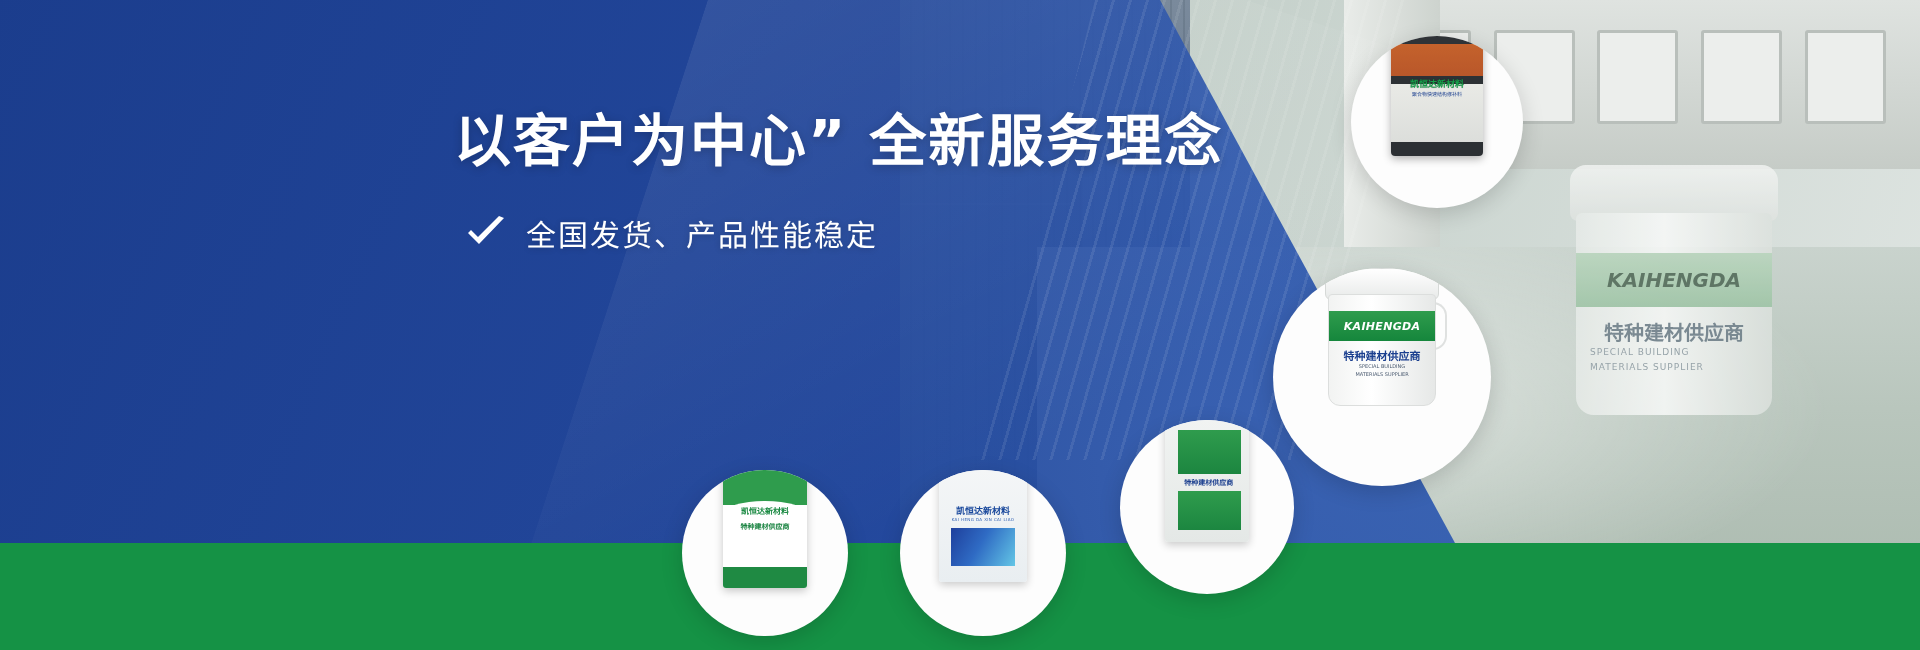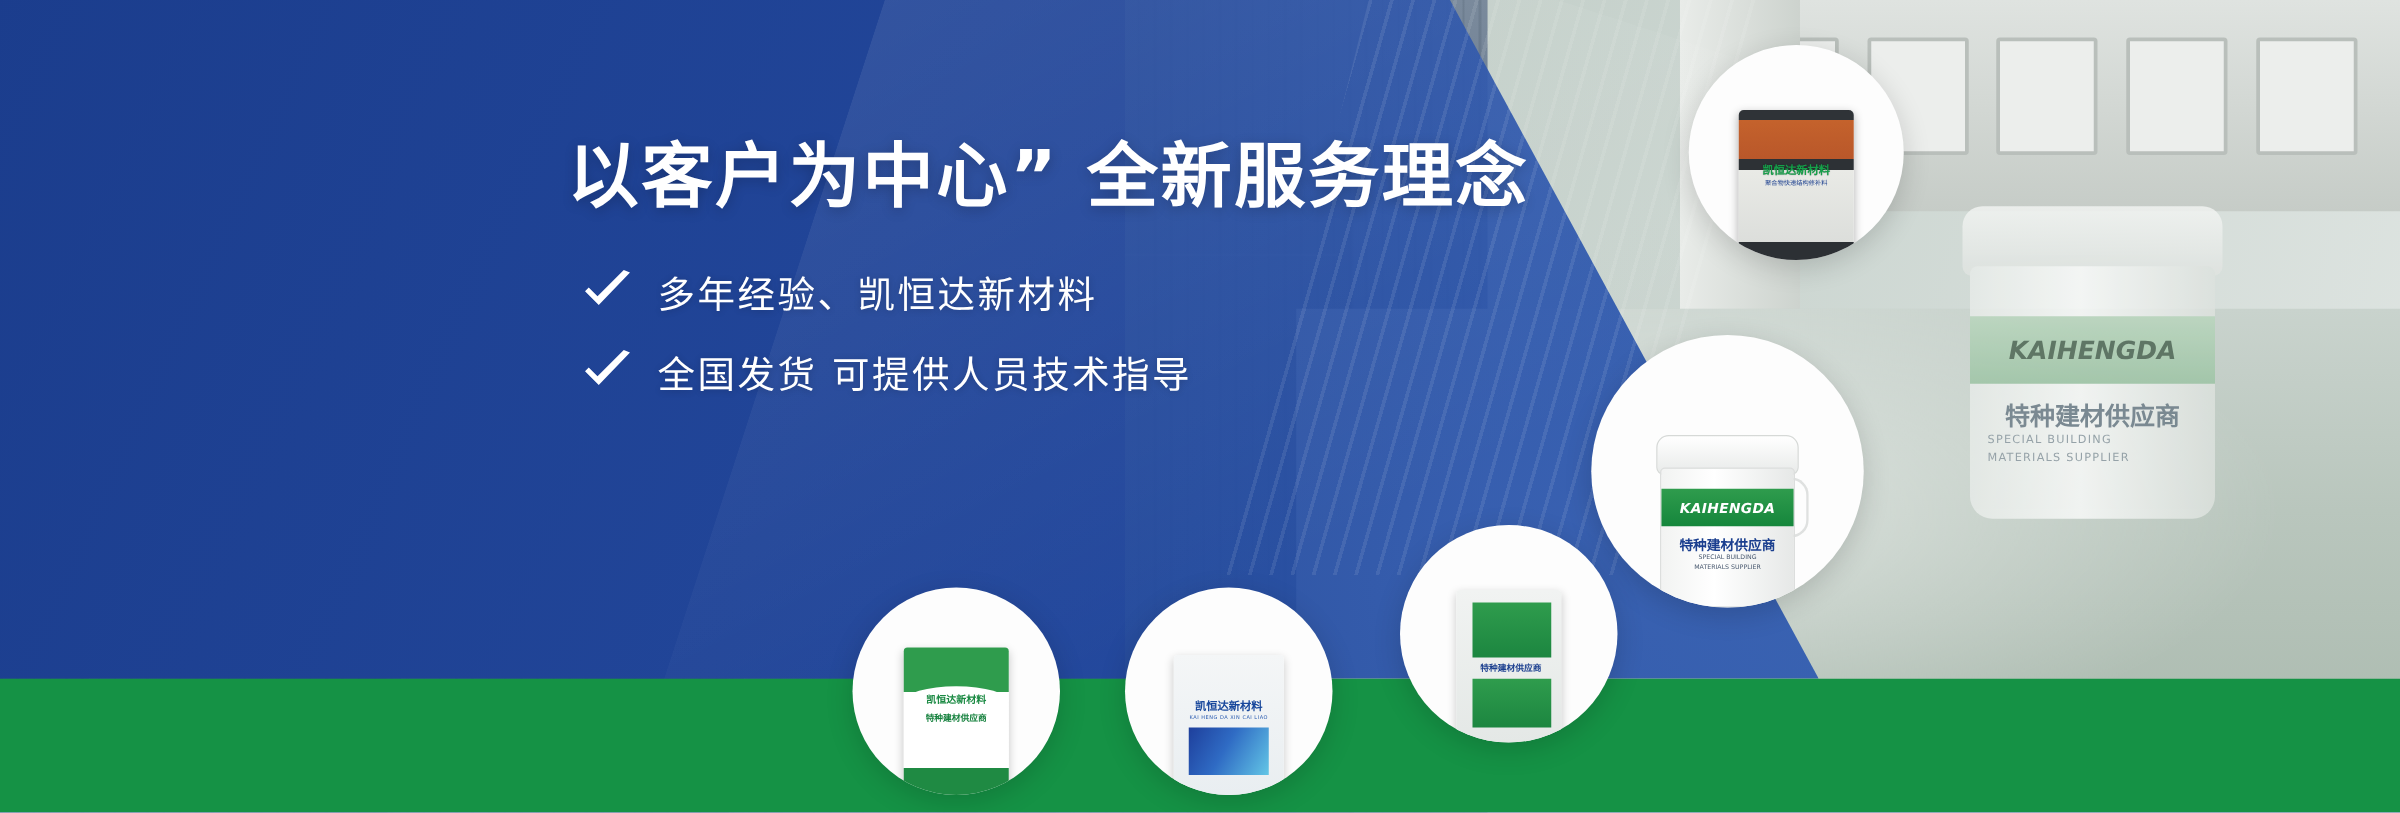--- a/index.html
+++ b/index.html
@@ -111,21 +111,21 @@
     text-shadow:0 1px 6px rgba(0,0,0,.20);
   }
 
   
   .pcircle{
     position:absolute;
     border-radius:50%;
     background:#fdfdfd;
     box-shadow:0 6px 22px rgba(0,0,0,.16);
     overflow:hidden;
-    display:flex; align-items:flex-end; justify-content:center;
+    display:flex; align-items:flex-start; justify-content:center;
   }
 
   
   .c-bag-orange{left:1351px; top:36px; width:172px; height:172px;}
   .bag-orange{
     width:92px; height:120px; position:relative; border-radius:4px;
     background:linear-gradient(180deg,#2f3337 0%,#2f3337 7%,#c4622c 7%,#b9572a 33%,#2d3135 33%,#2d3135 40%,#e9eae6 40%,#dcdedb 88%,#2c3034 88%);
     box-shadow:0 3px 8px rgba(0,0,0,.3);
   }
   .bag-orange .bl{
@@ -314,29 +314,21 @@
   <div class="content">
     <div class="headline">以客户为中心” 全新服务理念</div>
 
     <div class="bullets">
       <div class="bullet">
         <span class="check">
           <svg width="40" height="34" viewBox="0 0 40 34" aria-hidden="true">
             <path d="M2 17 L13 28 L38 2 L33 0 L12 21 L5 14 Z" fill="#ffffff"></path>
           </svg>
         </span>
-        <span class="bullet-text">多年经验、凯恒达新材料</span>
-      </div>
-      <div class="bullet">
-        <span class="check">
-          <svg width="40" height="34" viewBox="0 0 40 34" aria-hidden="true">
-            <path d="M2 17 L13 28 L38 2 L33 0 L12 21 L5 14 Z" fill="#ffffff"></path>
-          </svg>
-        </span>
-        <span class="bullet-text">全国发货 可提供人员技术指导</span>
+        <span class="bullet-text">全国发货、产品性能稳定</span>
       </div>
     </div>
   </div>
 
   <div class="pcircle c-bag-orange">
     <div class="bag-orange">
       <div class="bl">凯恒达新材料</div>
       <div class="bl2">聚合物快速结构修补料</div>
     </div>
   </div>

